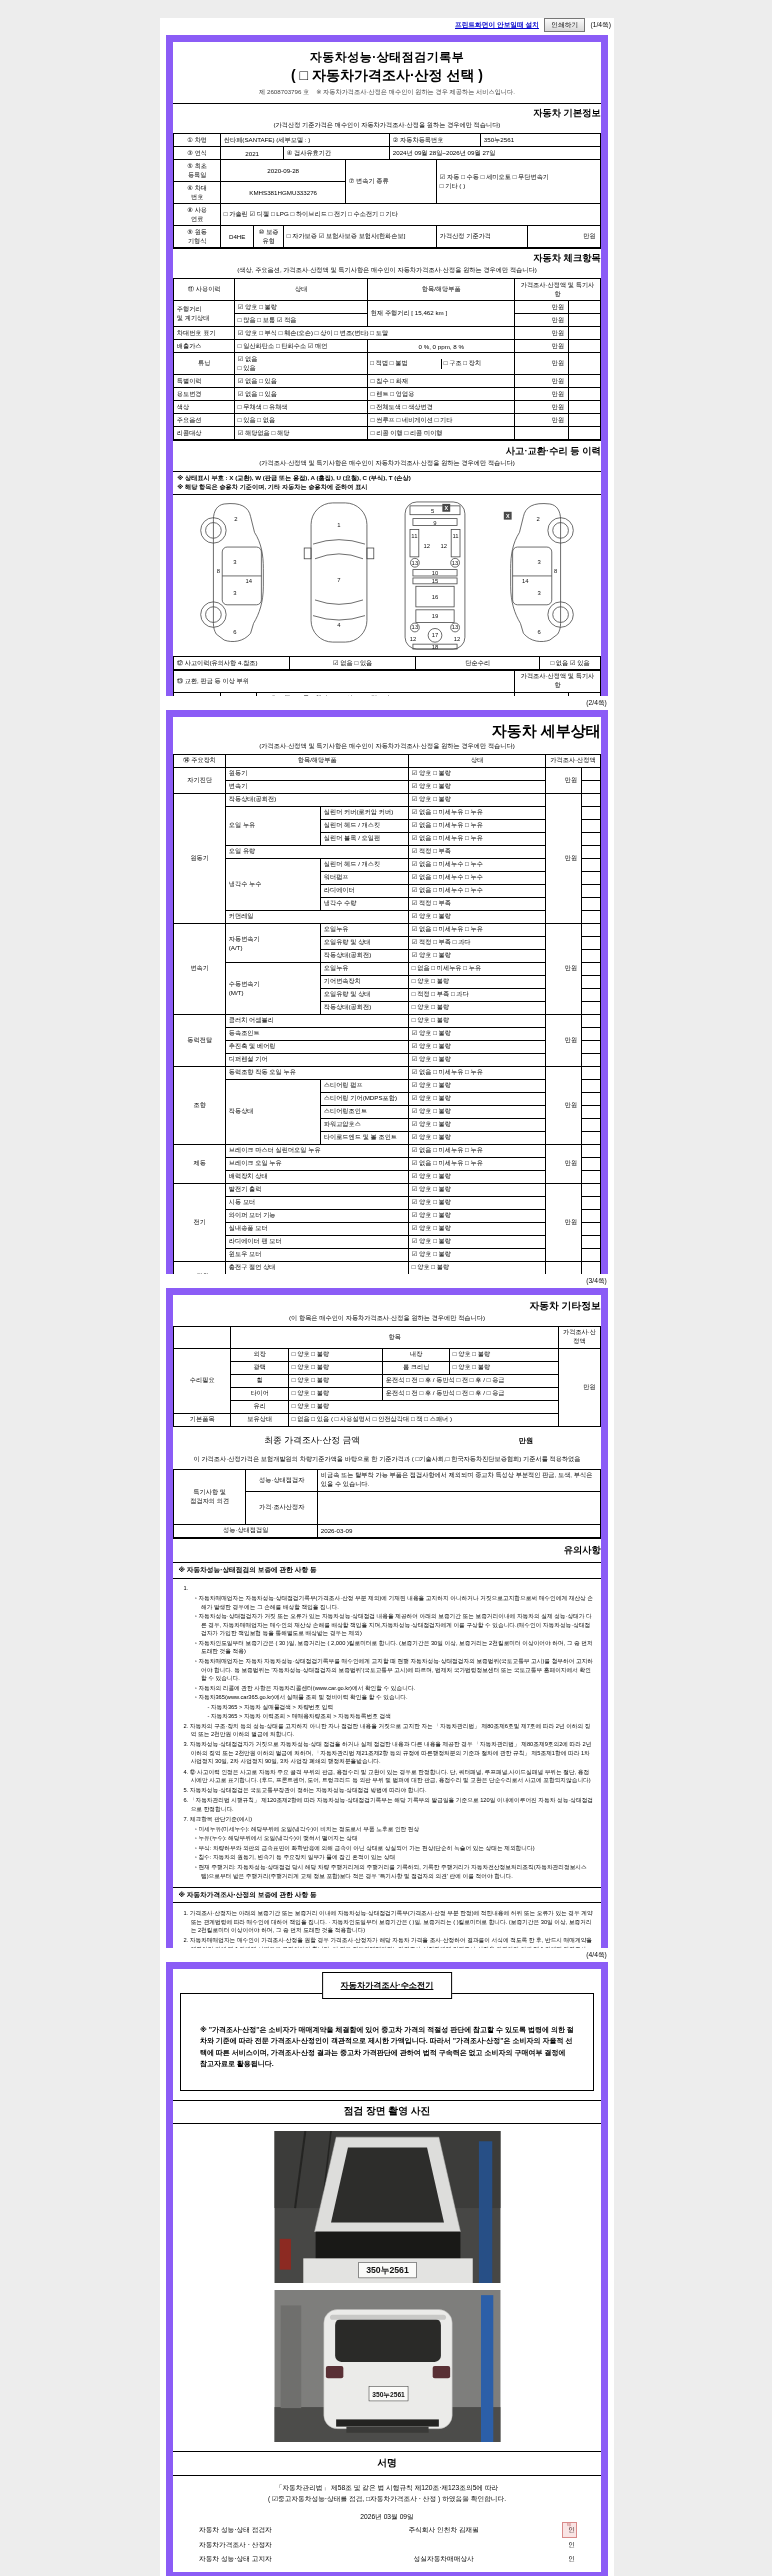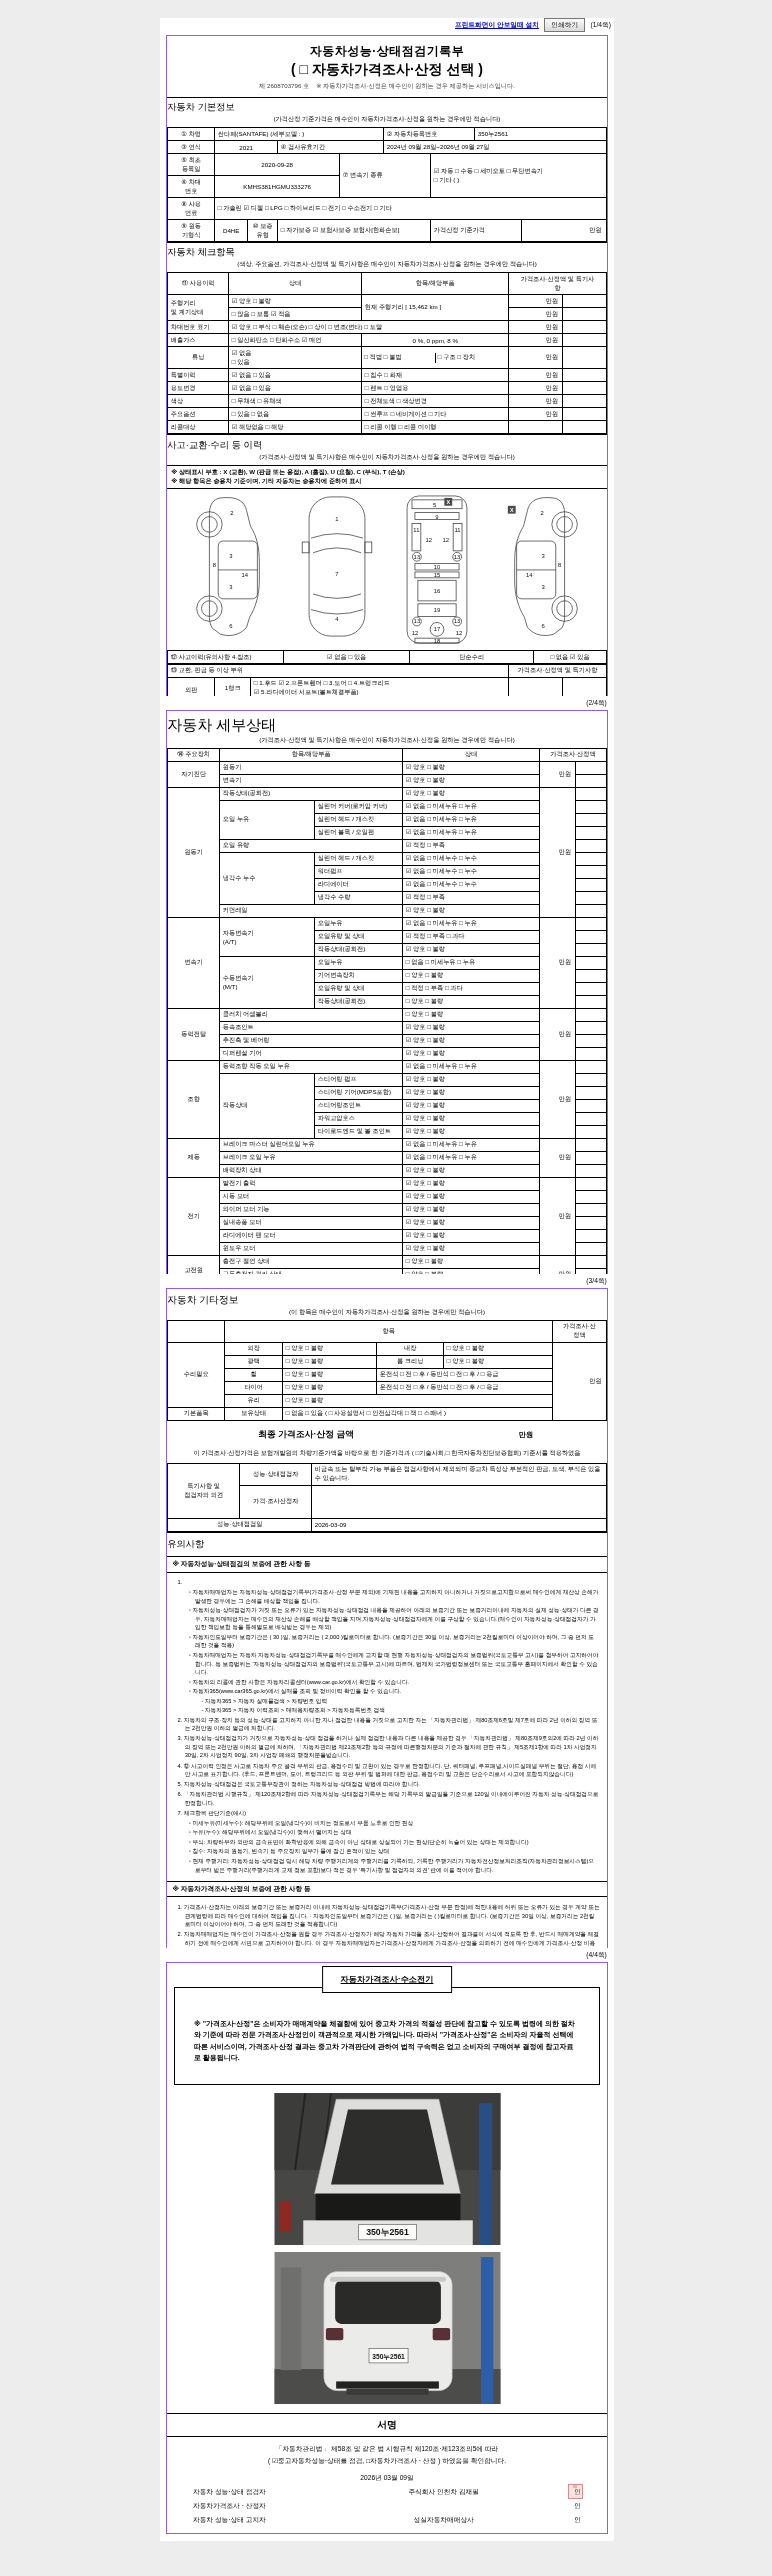--- a/index.html
+++ b/index.html
@@ -3,26 +3,26 @@
 <meta charset="utf-8">
 <style>
   *{box-sizing:border-box;margin:0;padding:0}
   body{width:773px;height:2576px;background:#ededed;font-family:"Liberation Sans","DejaVu Sans",sans-serif;color:#000;position:relative}
   .sheet{position:absolute;left:160px;width:454px;background:#fff;padding:2.1px 6.2px 7.2px}
   .chrome{position:absolute;left:160px;top:17.5px;width:454px;background:#fff;height:15.5px;display:flex;align-items:center;justify-content:flex-end;gap:5.2px;padding:0 3.1px;font-size:6.7px}
   .chrome a{color:#0000cc;text-decoration:underline;font-weight:bold}
   .btn{border:0.5px solid #777;background:linear-gradient(#fbfbfb,#d9d9d9);padding:1.5px 6.2px;font-size:6.7px;cursor:pointer}
   .pagemark{font-size:6.7px}
   .marker-line{text-align:right;font-size:6.7px;padding:1px 1px 1.5px;background:#fff}
-  .pbox{border:1px solid #8b5cf6}
+  .pbox{border:7px solid #8b5cf6}
   .doc-title{font-size:12px;font-weight:bold;text-align:center;padding-top:7.2px;letter-spacing:0.5px}
   .doc-sub{font-size:14px;font-weight:bold;text-align:center;padding:1px 0 3.1px}
   .doc-no{font-size:6.2px;color:#444;text-align:center;padding-bottom:5.2px}
   .sec-rule{border-top:1.5px solid #000}
-  .sec-title{font-size:9.3px;font-weight:normal;text-align:left;padding:3.6px 0 1px}
+  .sec-title{font-size:9.3px;font-weight:bold;text-align:right;padding:3.6px 0 1px}
   .sec-note{font-size:6.2px;text-align:center;padding-bottom:3.1px}
   table{border-collapse:collapse;width:100%;table-layout:fixed}
   td{border:0.5px solid #000;font-size:6.2px;padding:1.5px 2.6px;vertical-align:middle;overflow:hidden}
   td.c{text-align:center}
   td.pre{white-space:pre-line}
   td.cat{text-align:center;background:#fff}
   td.price{text-align:right;padding-right:4.1px}
   td.b{background:#fff}
   .thead td{text-align:center;font-weight:normal}
   .split{display:flex}
@@ -707,21 +707,21 @@
       </tr>
     </tbody>
       </table>
     <table style="margin-top:-0.5px;border-top:1.5px solid #000">
       <colgroup>
           <col style="width:278px">
           <col>
         </colgroup>
       <tbody>
           <tr>
-        <td class="c" style="border:none;font-size:8.8px;font-weight:bold;padding:7.2px 0">최종 가격조사·산정 금액</td>
+        <td class="c" style="border:none;font-size:8.8px;font-weight:normal;padding:7.2px 0">최종 가격조사·산정 금액</td>
         <td class="c" style="border:none;font-size:7.2px;font-weight:bold">만원</td>
       </tr>
     </tbody>
       </table>
     <div class="sec-note" style="padding:1px 10.3px 5.2px;font-size:6.2px">이 가격조사·산정가격은 보험개발원의 차량기준가액을 바탕으로 한 기준가격과 ( □기술사회,□ 한국자동차진단보증협회) 기준서를 적용하였음</div>
     <table style="border-top:1px solid #000">
       <colgroup>
           <col style="width:72px">
           <col style="width:72px">
           <col>
@@ -777,20 +777,21 @@
   </div>
 </div>
 
 <div class="sheet" style="top:1948px">
   <div class="marker-line">(4/4쪽)</div>
   <div class="pbox">
     <div class="intro">
       <div class="intro-title">자동차가격조사·수소전기</div>
       <div class="intro-body">※ "가격조사·산정"은 소비자가 매매계약을 체결함에 있어 중고차 가격의 적절성 판단에 참고할 수 있도록 법령에 의한 절차와 기준에 따라 전문 가격조사·산정인이 객관적으로 제시한 가액입니다. 따라서 "가격조사·산정"은 소비자의 자율적 선택에 따른 서비스이며, 가격조사·산정 결과는 중고차 가격판단에 관하여 법적 구속력은 없고 소비자의 구매여부 결정에 참고자료로 활용됩니다.</div>
     </div>
+    <div class="big-title" style="margin-top:8.2px;border-top:1px solid #000">점검 장면 촬영 사진</div>
 
     <div class="photo-wrap">
 
       <svg width="227" height="152" viewBox="0 0 440 296">
         <rect width="440" height="296" fill="#474745"></rect>
         <rect x="0" y="0" width="440" height="150" fill="#3c3c3a"></rect>
         <line x1="60" y1="0" x2="40" y2="150" stroke="#242422" stroke-width="4"></line>
         <line x1="110" y1="0" x2="96" y2="120" stroke="#242422" stroke-width="3"></line>
         <rect x="398" y="20" width="26" height="276" fill="#274f86"></rect>
         <rect x="10" y="210" width="22" height="60" fill="#8c2a22"></rect>

